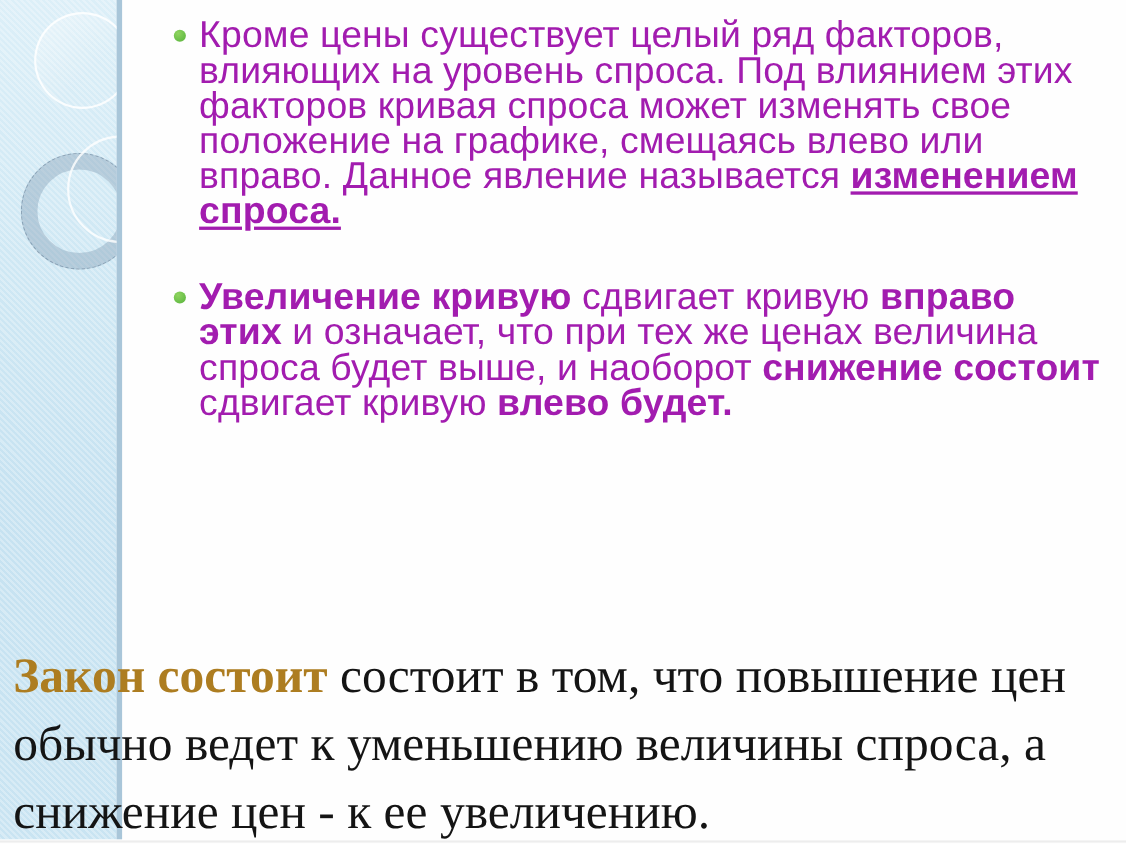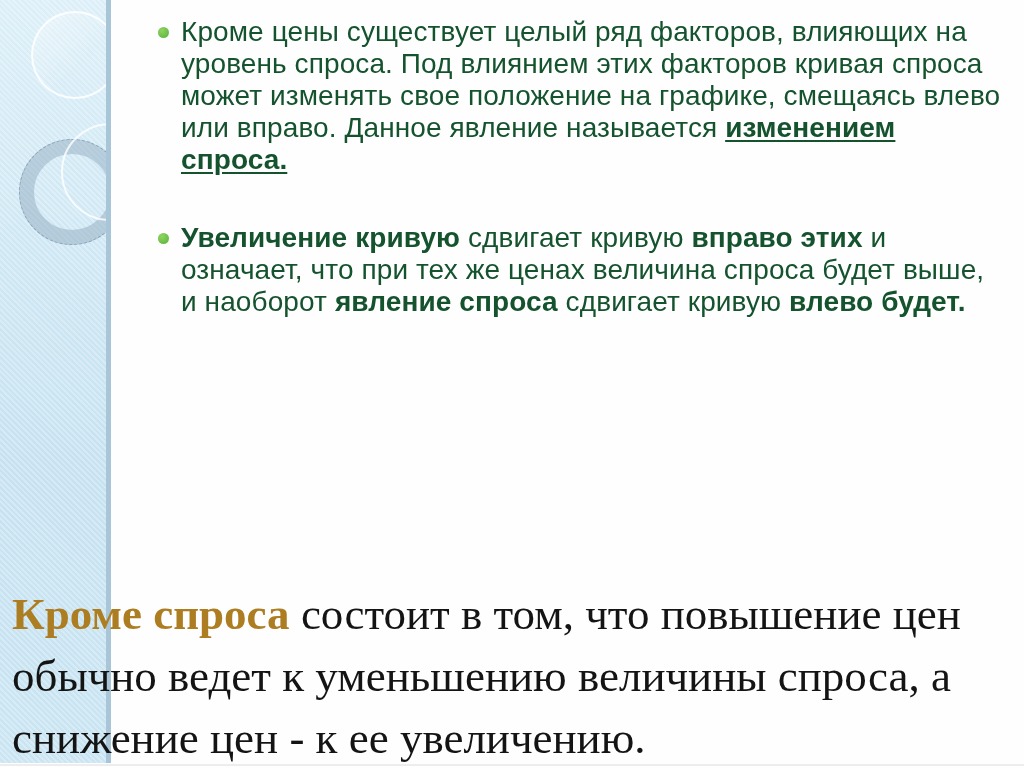--- a/index.html
+++ b/index.html
@@ -42,21 +42,21 @@
     position:absolute;left:158px;top:16px;width:845px;z-index:2;
   }
   .bullet-row{display:flex;align-items:flex-start;}
   .bullet-row + .bullet-row{margin-top:46px;}
   .bullet-dot{
     flex:0 0 auto;width:11px;height:11px;border-radius:50%;
     background:radial-gradient(circle at 35% 30%, #8fd45f, #6cc04a 60%, #5db23a);
     margin:11px 12px 0 0;
   }
   .bullet-text{
-    flex:1 1 auto;font-size:28px;line-height:32px;color:#14532d;letter-spacing:.1px;
+    flex:1 1 auto;font-size:34px;line-height:32px;color:#a21caf;letter-spacing:.1px;
   }
   .seg-bold{font-weight:700;}
   .seg-underline{text-decoration:underline;text-underline-offset:3px;}
 
   
   .law{
     position:absolute;left:12px;top:538px;width:1002px;z-index:2;
     font-family:"Liberation Serif","DejaVu Serif",serif;
     font-size:45px;line-height:62px;color:#141414;
   }
@@ -75,19 +75,19 @@
 
   <div class="bottom-line"></div>
 
   <div class="content" id="bullets">
       <div class="bullet-row">
         <span class="bullet-dot"></span>
         <div class="bullet-text"><span class="">Кроме цены существует целый ряд факторов, влияющих на уровень спроса. Под влиянием этих факторов кривая спроса может изменять свое положение на графике, смещаясь влево или вправо. Данное явление называется </span><span class="seg-bold seg-underline">изменением спроса.</span></div>
       </div>
       <div class="bullet-row">
         <span class="bullet-dot"></span>
-        <div class="bullet-text"><span class="seg-bold ">Увеличение кривую</span><span class=""> сдвигает кривую </span><span class="seg-bold ">вправо этих</span><span class=""> и означает, что при тех же ценах величина спроса будет выше, и наоборот </span><span class="seg-bold ">явление спроса</span><span class=""> сдвигает кривую </span><span class="seg-bold ">влево будет.</span></div>
+        <div class="bullet-text"><span class="seg-bold ">Увеличение кривую</span><span class=""> сдвигает кривую </span><span class="seg-bold ">вправо этих</span><span class=""> и означает, что при тех же ценах величина спроса будет выше, и наоборот </span><span class="seg-bold ">снижение состоит</span><span class=""> сдвигает кривую </span><span class="seg-bold ">влево будет.</span></div>
       </div>
     </div>
 
-  <p class="law" id="law-text"><span class="seg-gold" style="color: rgb(173, 125, 33);">Кроме спроса</span><span class=""> состоит в том, что повышение цен обычно ведет к уменьшению величины спроса, а снижение цен - к ее увеличению.</span></p>
+  <p class="law" id="law-text"><span class="seg-gold" style="color: rgb(173, 125, 33);">Закон состоит</span><span class=""> состоит в том, что повышение цен обычно ведет к уменьшению величины спроса, а снижение цен - к ее увеличению.</span></p>
 
 </div>
 
 </body></html>

